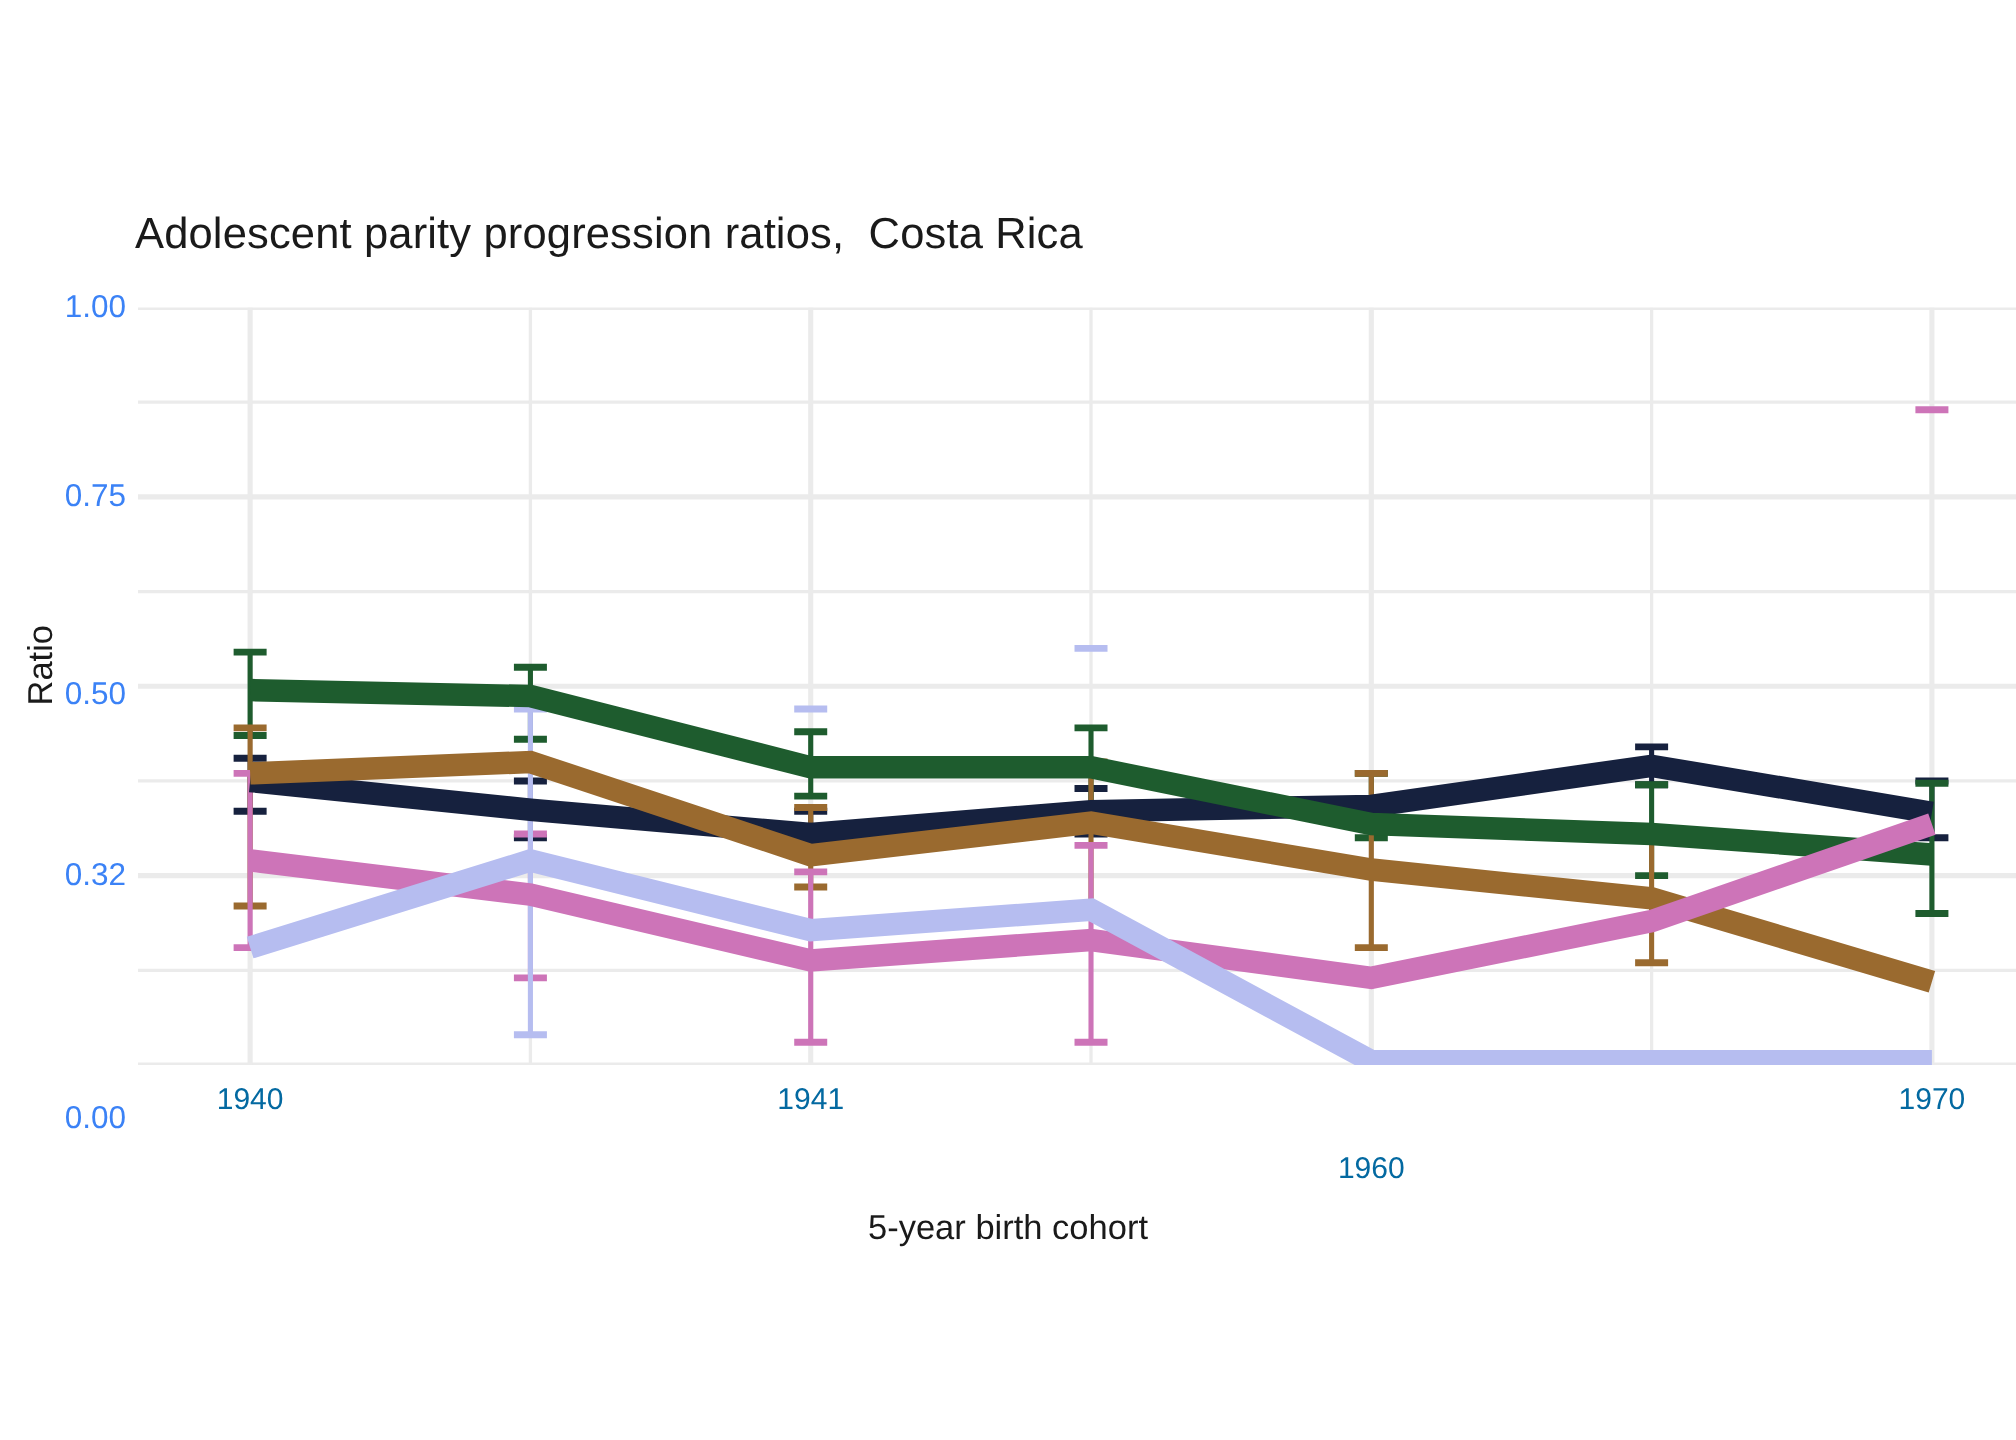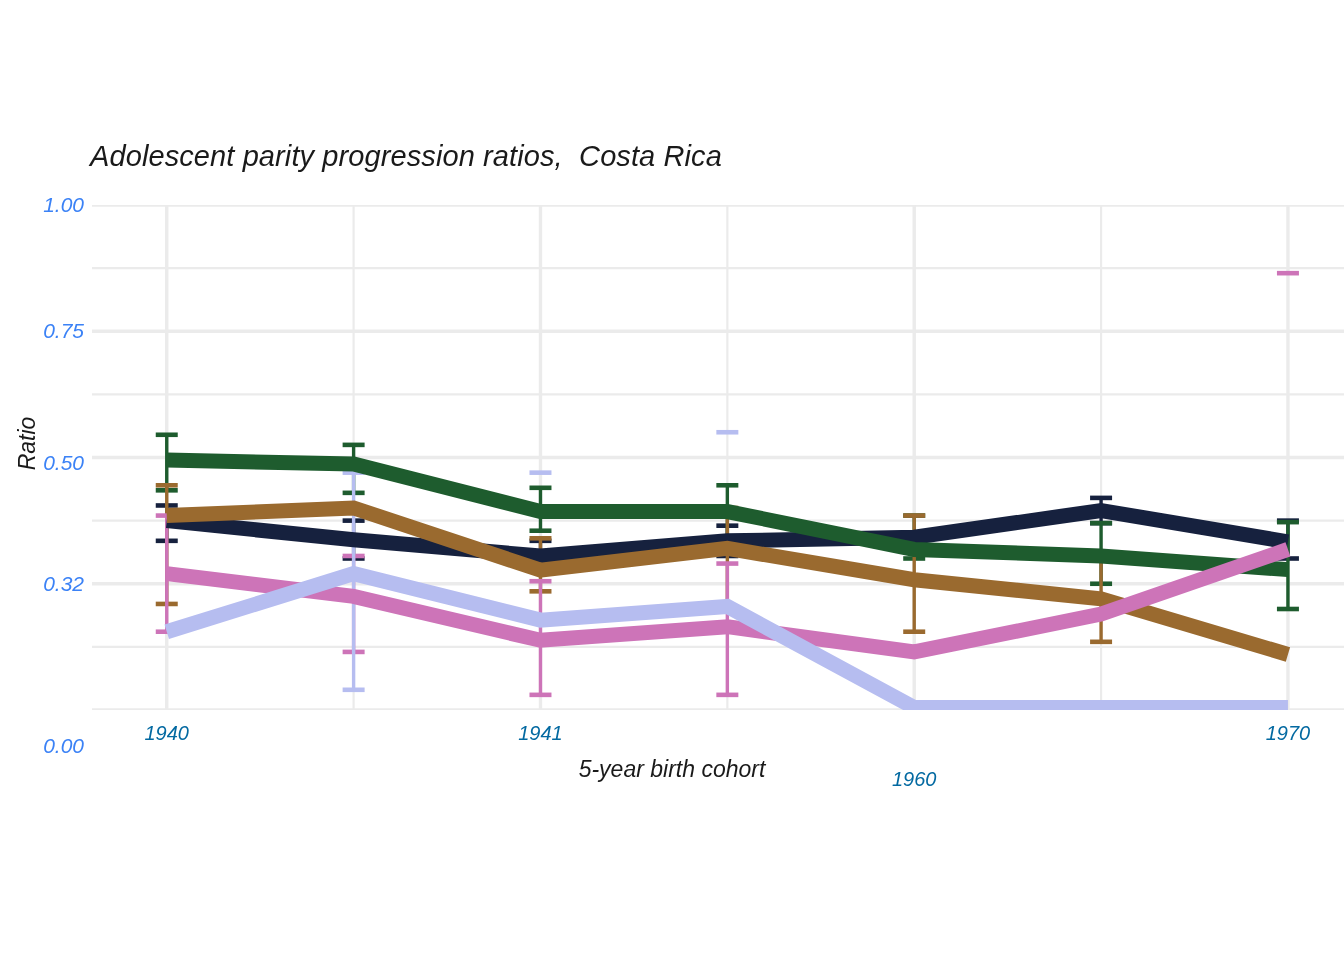--- a/index.html
+++ b/index.html
@@ -14,21 +14,20 @@
     color: #2b2b2b;
     overflow: hidden;
     position: relative;
   }
 
   #figure {
     position: absolute;
     left: 0; top: 0;
     width: 1344px;
     height: 960px;
-    font-style: italic;
   }
 
   
   #chart-title {
     position: absolute;
     left: 90px;
     top: 140px;
     font-size: 29px;
     font-weight: 400;
     color: #1a1a1a;
@@ -45,21 +44,21 @@
     text-align: center;
     font-size: 23px;
     color: #1a1a1a;
     transform: rotate(-90deg);
     transform-origin: 50% 50%;
     white-space: nowrap;
   }
   #x-axis-title {
     position: absolute;
     left: 0;
-    top: 756px;
+    top: 805px;
     width: 1344px;
     text-align: center;
     font-size: 23px;
     color: #1a1a1a;
   }
 
   
   #plot-area {
     position: absolute;
     left: 92px;

